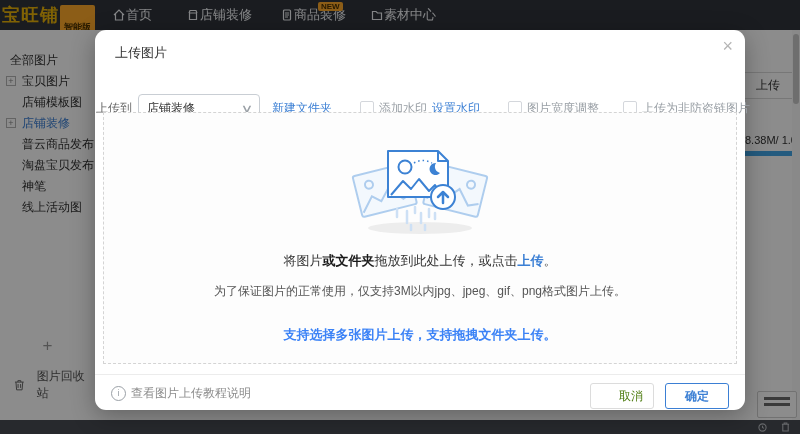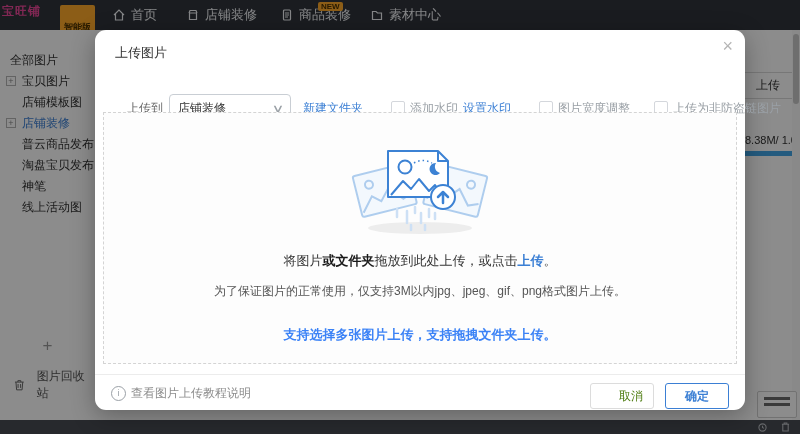--- a/index.html
+++ b/index.html
@@ -1,24 +1,24 @@
 <!DOCTYPE html>
 <html><head>
 <meta charset="utf-8">
 <style>
   html,body{margin:0;padding:0;background:#000;}
   .stage{position:relative;width:800px;height:434px;overflow:hidden;
          font-family:"Liberation Sans","DejaVu Sans",sans-serif;background:#fff;}
 
   
   .topnav{position:absolute;left:0;top:0;width:800px;height:30px;background:#30343b;z-index:1;}
-  .logo{position:absolute;left:2px;top:3px;color:#ec4899;font-size:12px;font-weight:bold;letter-spacing:1px;}
+  .logo{position:absolute;left:2px;top:3px;color:#eab308;font-size:18px;font-weight:bold;letter-spacing:1px;}
   .logo-badge{position:absolute;left:60px;top:5px;background:#ffaa2a;color:#4a3000;font-size:9px;
               padding:16px 4px;border-radius:2px;font-weight:bold;}
-  .nav-item{position:absolute;top:0;height:30px;display:flex;align-items:center;gap:5px;
+  .nav-item{position:absolute;top:0;height:30px;display:flex;align-items:center;
             color:#f2f4f7;font-size:13px;cursor:pointer;}
   .nav-item svg{display:block;}
   .nav-badge{position:absolute;left:318px;top:2px;background:#ffaa2a;color:#4a3000;font-size:8px;
              padding:0 3px;border-radius:2px;font-weight:bold;z-index:2;}
 
   .sidebar{position:absolute;left:0;top:30px;width:95px;height:390px;background:#ffffff;z-index:1;}
   .side-item{position:relative;height:21px;line-height:21px;font-size:12px;color:#333;
              padding-left:22px;white-space:nowrap;cursor:pointer;}
   .side-item.first{padding-left:10px;}
   .side-item.active{color:#3b7fd4;}
@@ -45,21 +45,21 @@
   .floating-widget i{display:block;height:3px;background:#6a6a6a;margin:5px 6px 0 6px;}
 
   
   .overlay{position:absolute;left:0;top:0;width:800px;height:434px;background:rgba(0,0,0,0.45);z-index:5;}
 
   
   .modal{position:absolute;left:95px;top:30px;width:650px;height:380px;background:#fff;z-index:10;
          border-radius:11px;box-shadow:0 6px 24px rgba(0,0,0,.3);font-size:12px;color:#666;}
   .m-title{position:absolute;left:20px;top:14px;font-size:13px;color:#333;}
   .m-close{position:absolute;right:12px;top:6px;font-size:18px;color:#b5b5b5;cursor:pointer;line-height:20px;}
-  .m-controls{position:absolute;left:32px;top:64px;display:flex;align-items:center;white-space:nowrap;text-align:right;}
+  .m-controls{position:absolute;left:1px;top:64px;display:flex;align-items:center;white-space:nowrap;text-align:right;}
   .lbl-uploadto{color:#666;}
   .folder-select{margin-left:6px;width:122px;height:28px;border:1px solid #c9ced4;border-radius:4px;
                  background:#fff;display:flex;align-items:center;justify-content:space-between;
                  padding:0 8px;box-sizing:border-box;color:#333;cursor:pointer;}
   .folder-select .chev{color:#9aa0a6;font-size:11px;transform:scaleX(1.6);}
   .link{color:#3b7fd4;cursor:pointer;}
   .newfolder{margin-left:12px;font-weight:normal;}
   .cb-group{display:flex;align-items:center;gap:5px;color:#9aa0a6;}
   .cb{width:14px;height:14px;border:1px solid #d4d7dc;border-radius:2px;background:#fff;cursor:pointer;
       box-sizing:border-box;flex:none;}

